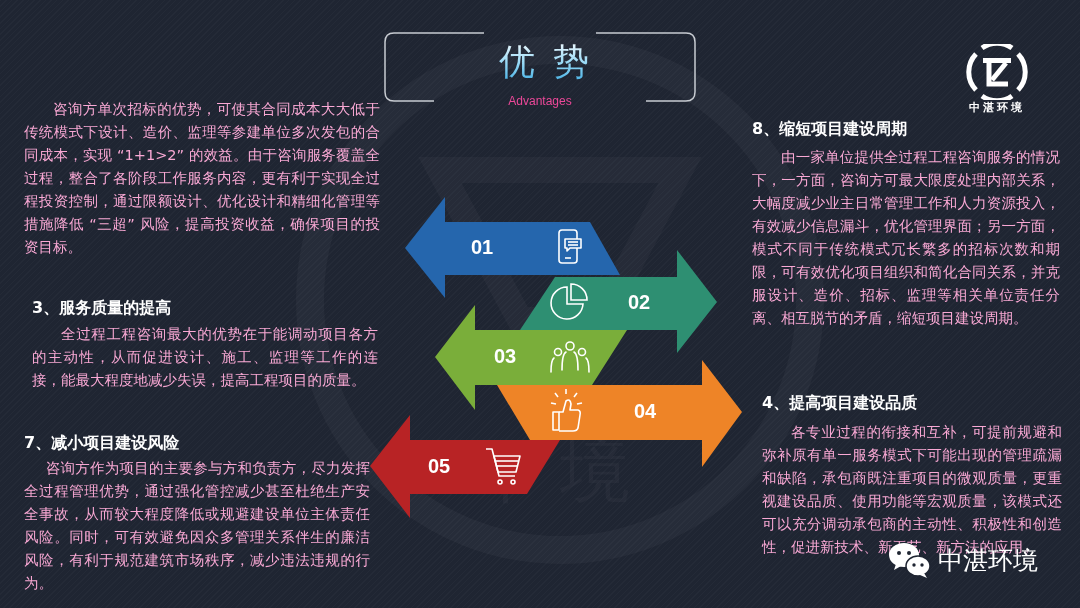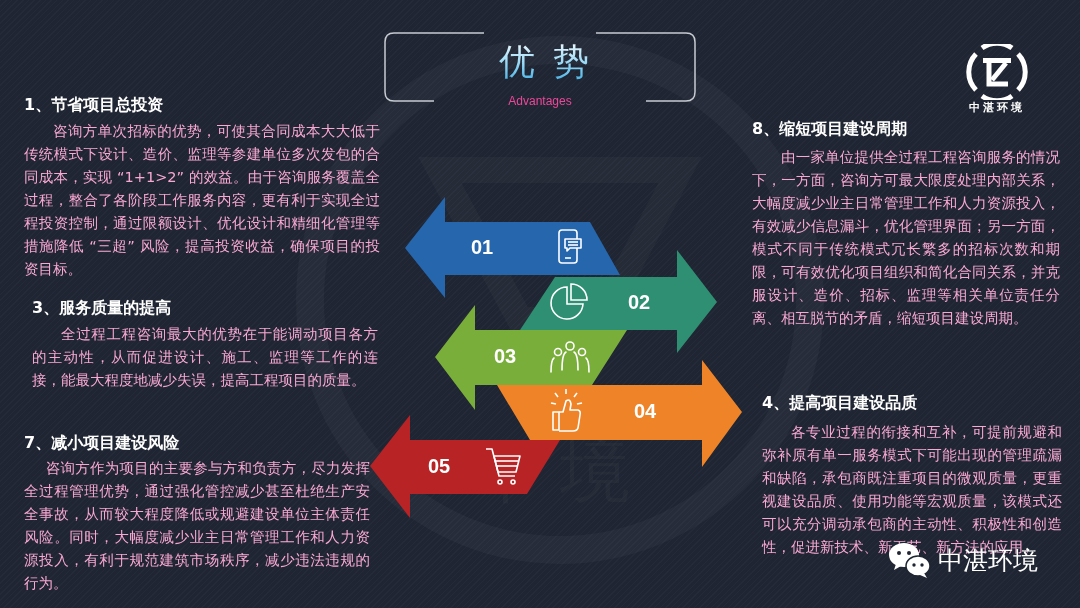--- a/index.html
+++ b/index.html
@@ -58,30 +58,29 @@
     <path d="M20 4 A26 26 0 0 1 50 4" fill="none" stroke="#fff" stroke-width="5"></path>
     <path d="M20 52 A26 26 0 0 0 50 52" fill="none" stroke="#fff" stroke-width="5"></path>
     <rect x="21" y="14" width="28" height="5" fill="#fff"></rect>
     <path d="M27 19 L27 40 L46 40" fill="none" stroke="#fff" stroke-width="5"></path>
     <path d="M44 19 L30 36" fill="none" stroke="#fff" stroke-width="5"></path>
   </svg>
   <div class="logo-text">中湛环境</div>
 </div>
 
 <div class="section" id="s1">
-  <h2>1、节省项目总投资</h2>
   <p>咨询方单次招标的优势，可使其合同成本大大低于传统模式下设计、造价、监理等参建单位多次发包的合同成本，实现 “1+1&gt;2” 的效益。由于咨询服务覆盖全过程，整合了各阶段工作服务内容，更有利于实现全过程投资控制，通过限额设计、优化设计和精细化管理等措施降低 “三超” 风险，提高投资收益，确保项目的投资目标。</p>
 </div>
 <div class="section" id="s3">
   <h2>3、服务质量的提高</h2>
   <p>全过程工程咨询最大的优势在于能调动项目各方的主动性，从而促进设计、施工、监理等工作的连接，能最大程度地减少失误，提高工程项目的质量。</p>
 </div>
 <div class="section" id="s5">
   <h2>7、减小项目建设风险</h2>
-  <p>咨询方作为项目的主要参与方和负责方，尽力发挥全过程管理优势，通过强化管控减少甚至杜绝生产安全事故，从而较大程度降低或规避建设单位主体责任风险。同时，大幅度减少业主日常管理工作和人力资源投入，有利于规范建筑市场秩序，减少违法违规的行为。</p>
+  <p>咨询方作为项目的主要参与方和负责方，尽力发挥全过程管理优势，通过强化管控减少甚至杜绝生产安全事故，从而较大程度降低或规避建设单位主体责任风险。同时，可有效避免因众多管理关系伴生的廉洁风险，有利于规范建筑市场秩序，减少违法违规的行为。</p>
 </div>
 <div class="section" id="s2">
   <h2>8、缩短项目建设周期</h2>
   <p>由一家单位提供全过程工程咨询服务的情况下，一方面，咨询方可最大限度处理内部关系，大幅度减少业主日常管理工作和人力资源投入，有效减少信息漏斗，优化管理界面；另一方面，模式不同于传统模式冗长繁多的招标次数和期限，可有效优化项目组织和简化合同关系，并克服设计、造价、招标、监理等相关单位责任分离、相互脱节的矛盾，缩短项目建设周期。</p>
 </div>
 <div class="section" id="s4">
   <h2>4、提高项目建设品质</h2>
   <p>各专业过程的衔接和互补，可提前规避和弥补原有单一服务模式下可能出现的管理疏漏和缺陷，承包商既注重项目的微观质量，更重视建设品质、使用功能等宏观质量，该模式还可以充分调动承包商的主动性、积极性和创造性，促进新技术、新工艺、新方法的应用。</p>
 </div>
 

